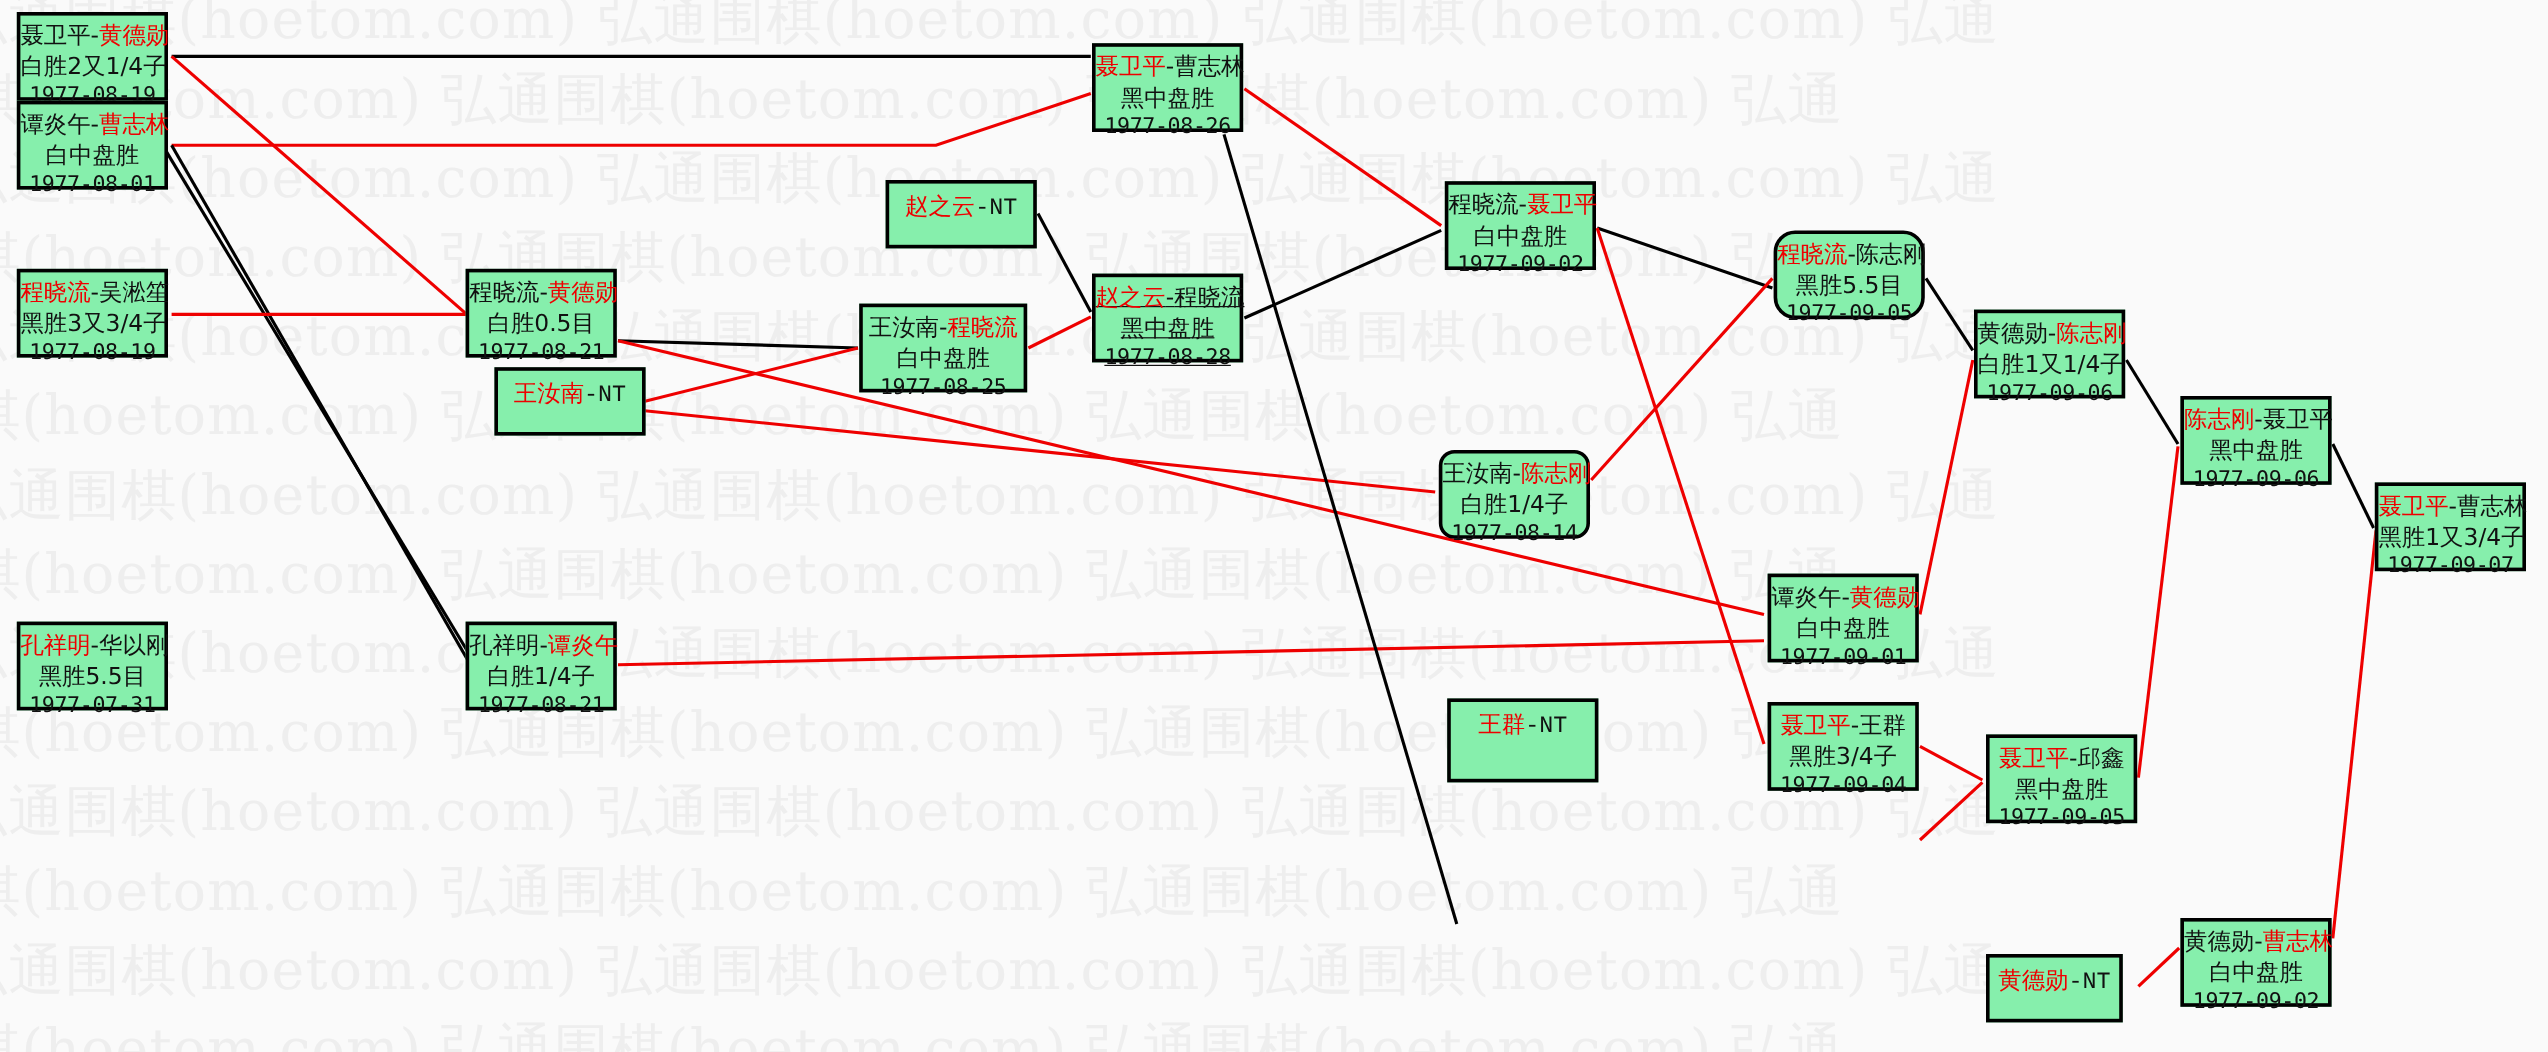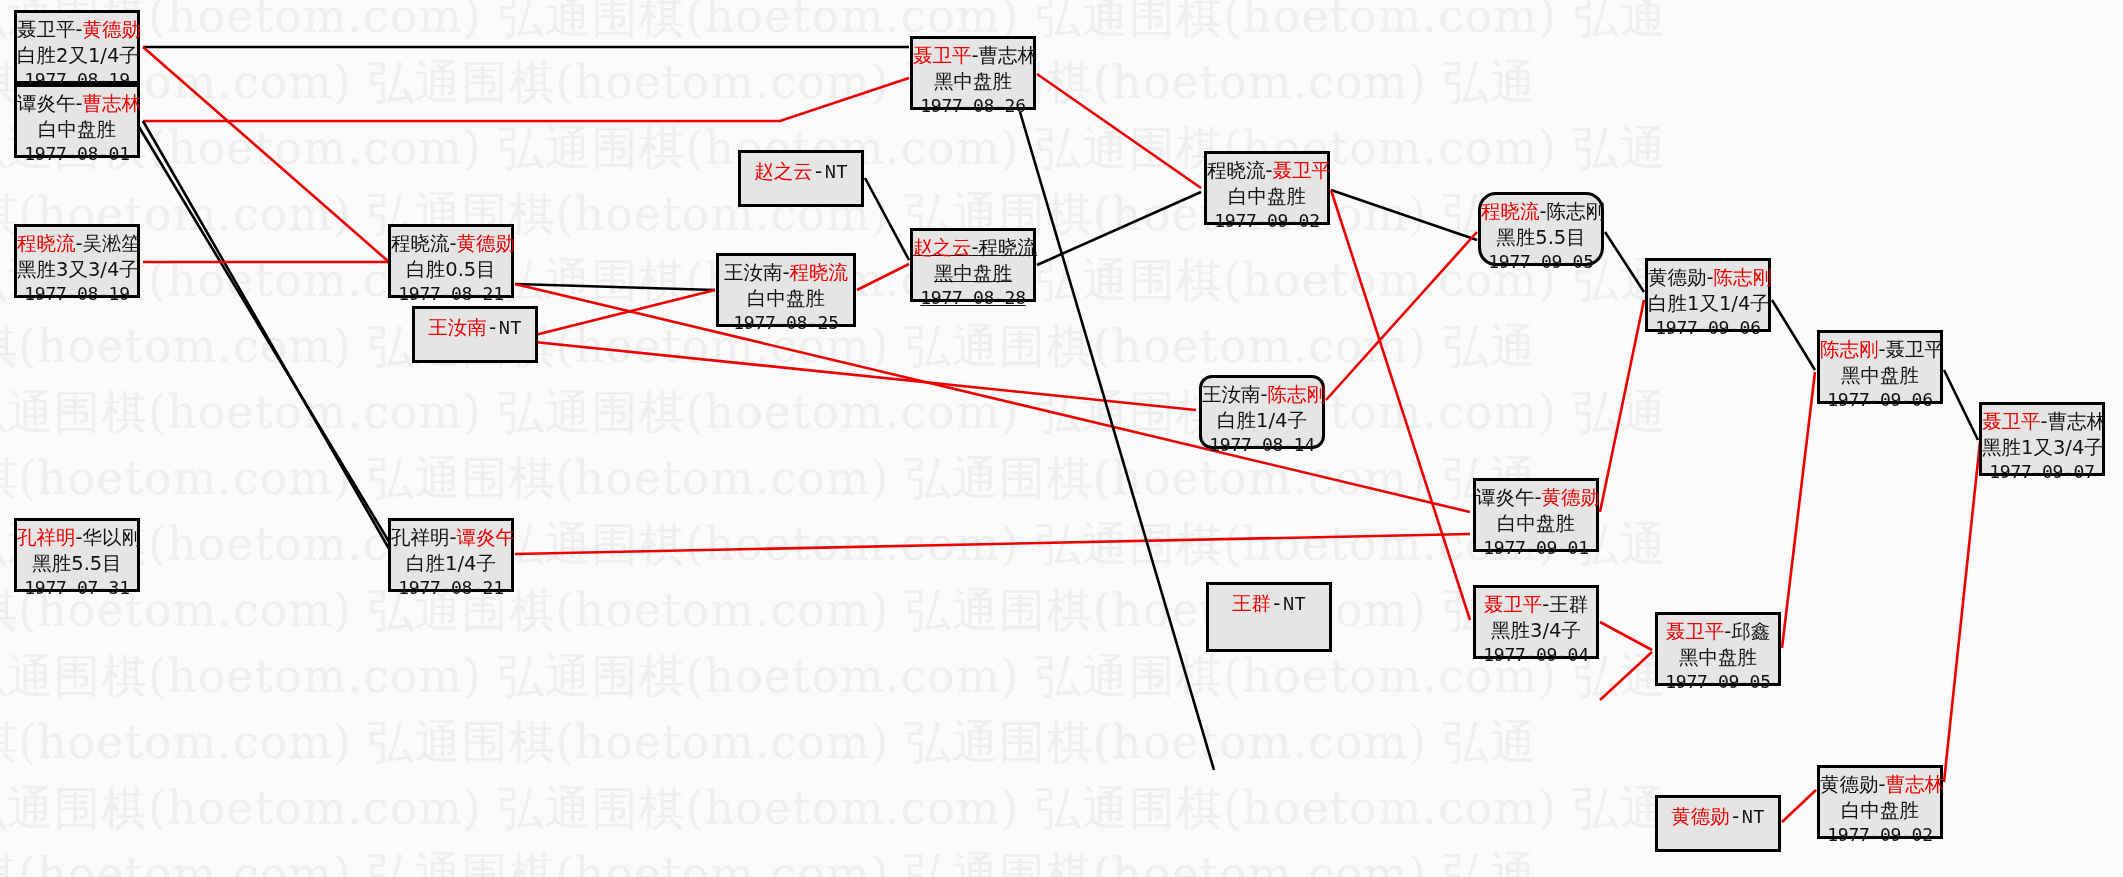--- a/index.html
+++ b/index.html
@@ -42,21 +42,21 @@
   
   #nodes {
     position: absolute;
     inset: 0;
     z-index: 2;
   }
   .node {
     position: absolute;
     box-sizing: border-box;
     border: 3px solid #000000;
-    background: #e5e5e5;
+    background: #86efac;
     text-align: center;
     font-size: 19px;
     line-height: 1.32;
     padding-top: 4px;
     color: #111111;
     white-space: nowrap;
     font-family: "DejaVu Sans", "Liberation Sans", sans-serif;
   }
   .node .pair {
     font-size: 19.5px;
@@ -229,21 +229,21 @@
       <div class="node" style="left: 1817px; top: 330px; width: 126px; height: 74px;">
         <div class="pair"><span class="win">陈志刚</span><span class="dash">-</span><span class="lose">聂卫平</span></div>
         <div class="res">黑中盘胜</div>
         <div class="date">1977-09-06</div>
       </div>
       <div class="node" style="left: 1979px; top: 402px; width: 126px; height: 74px;">
         <div class="pair"><span class="win">聂卫平</span><span class="dash">-</span><span class="lose">曹志林</span></div>
         <div class="res">黑胜1又3/4子</div>
         <div class="date">1977-09-07</div>
       </div>
-      <div class="node nt" style="left: 1655px; top: 795px; width: 126px; height: 57px;">
+      <div class="node nt" style="left: 1655px; top: 795px; width: 114px; height: 57px;">
         <div class="pair"><span class="win">黄德勋</span><span class="dash">-</span><span class="lose">NT</span></div>
       </div>
       <div class="node" style="left: 1817px; top: 765px; width: 126px; height: 74px;">
         <div class="pair"><span class="lose">黄德勋</span><span class="dash">-</span><span class="win">曹志林</span></div>
         <div class="res">白中盘胜</div>
         <div class="date">1977-09-02</div>
       </div>
     </div>
 
 </div>

